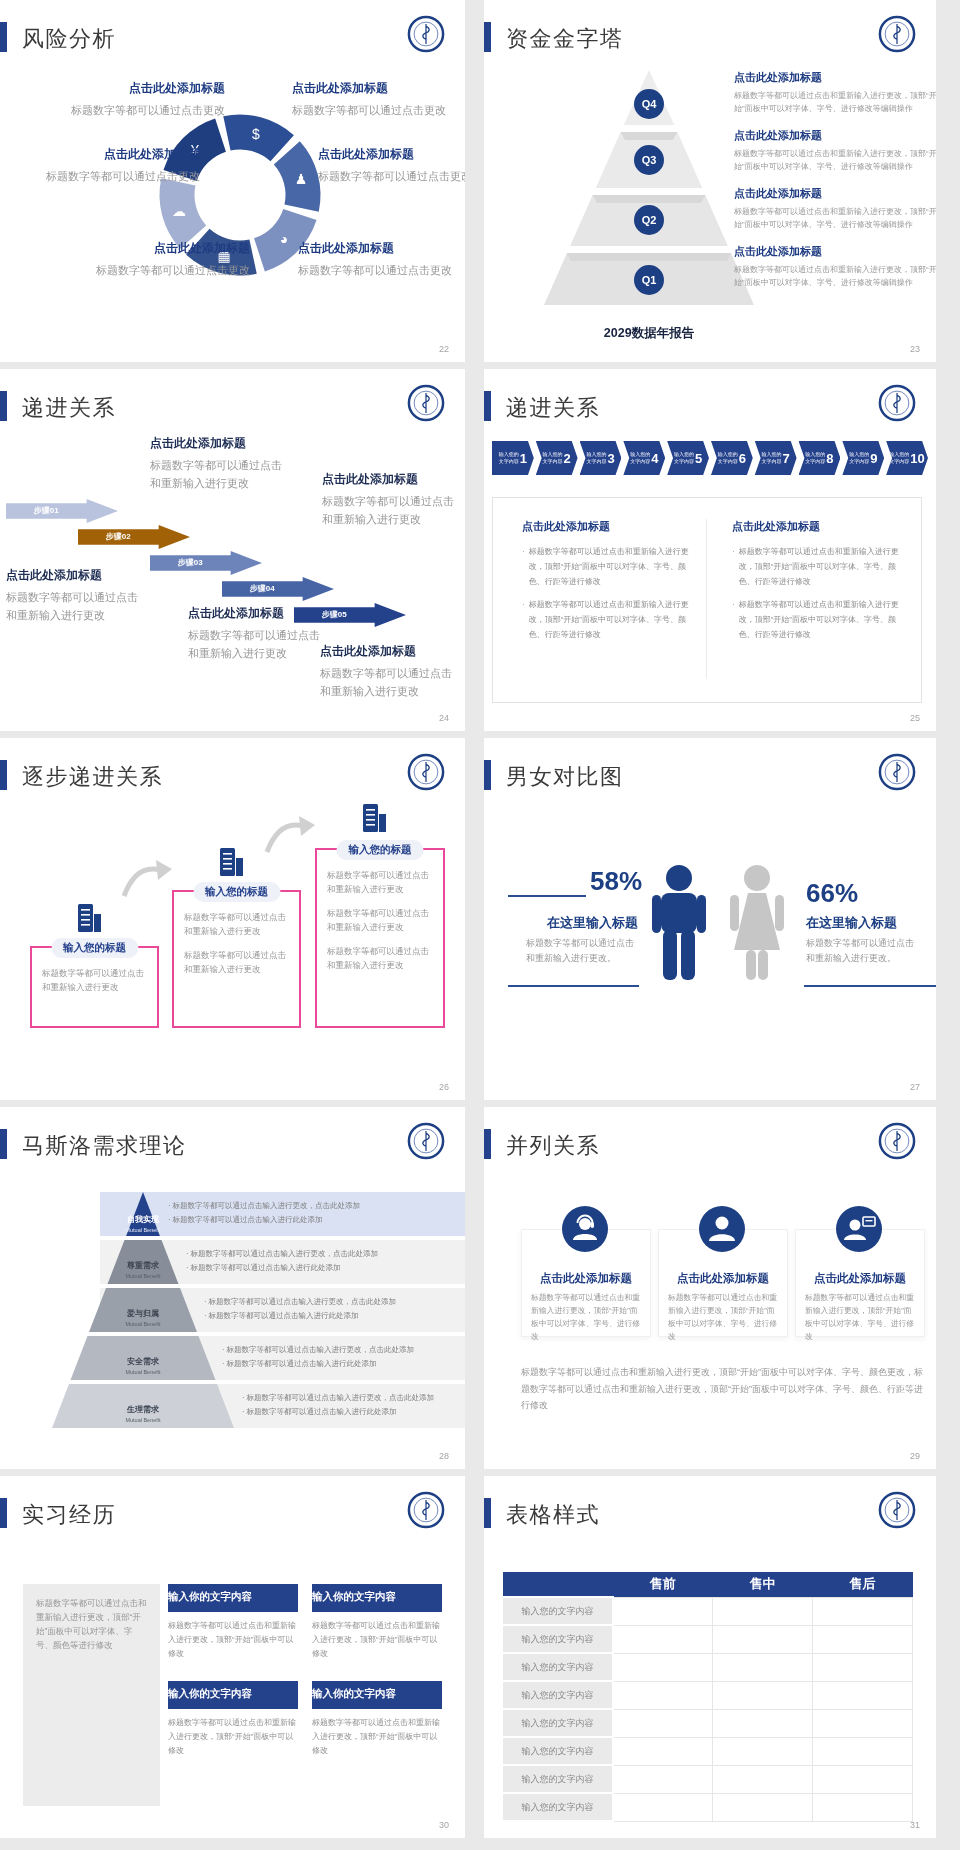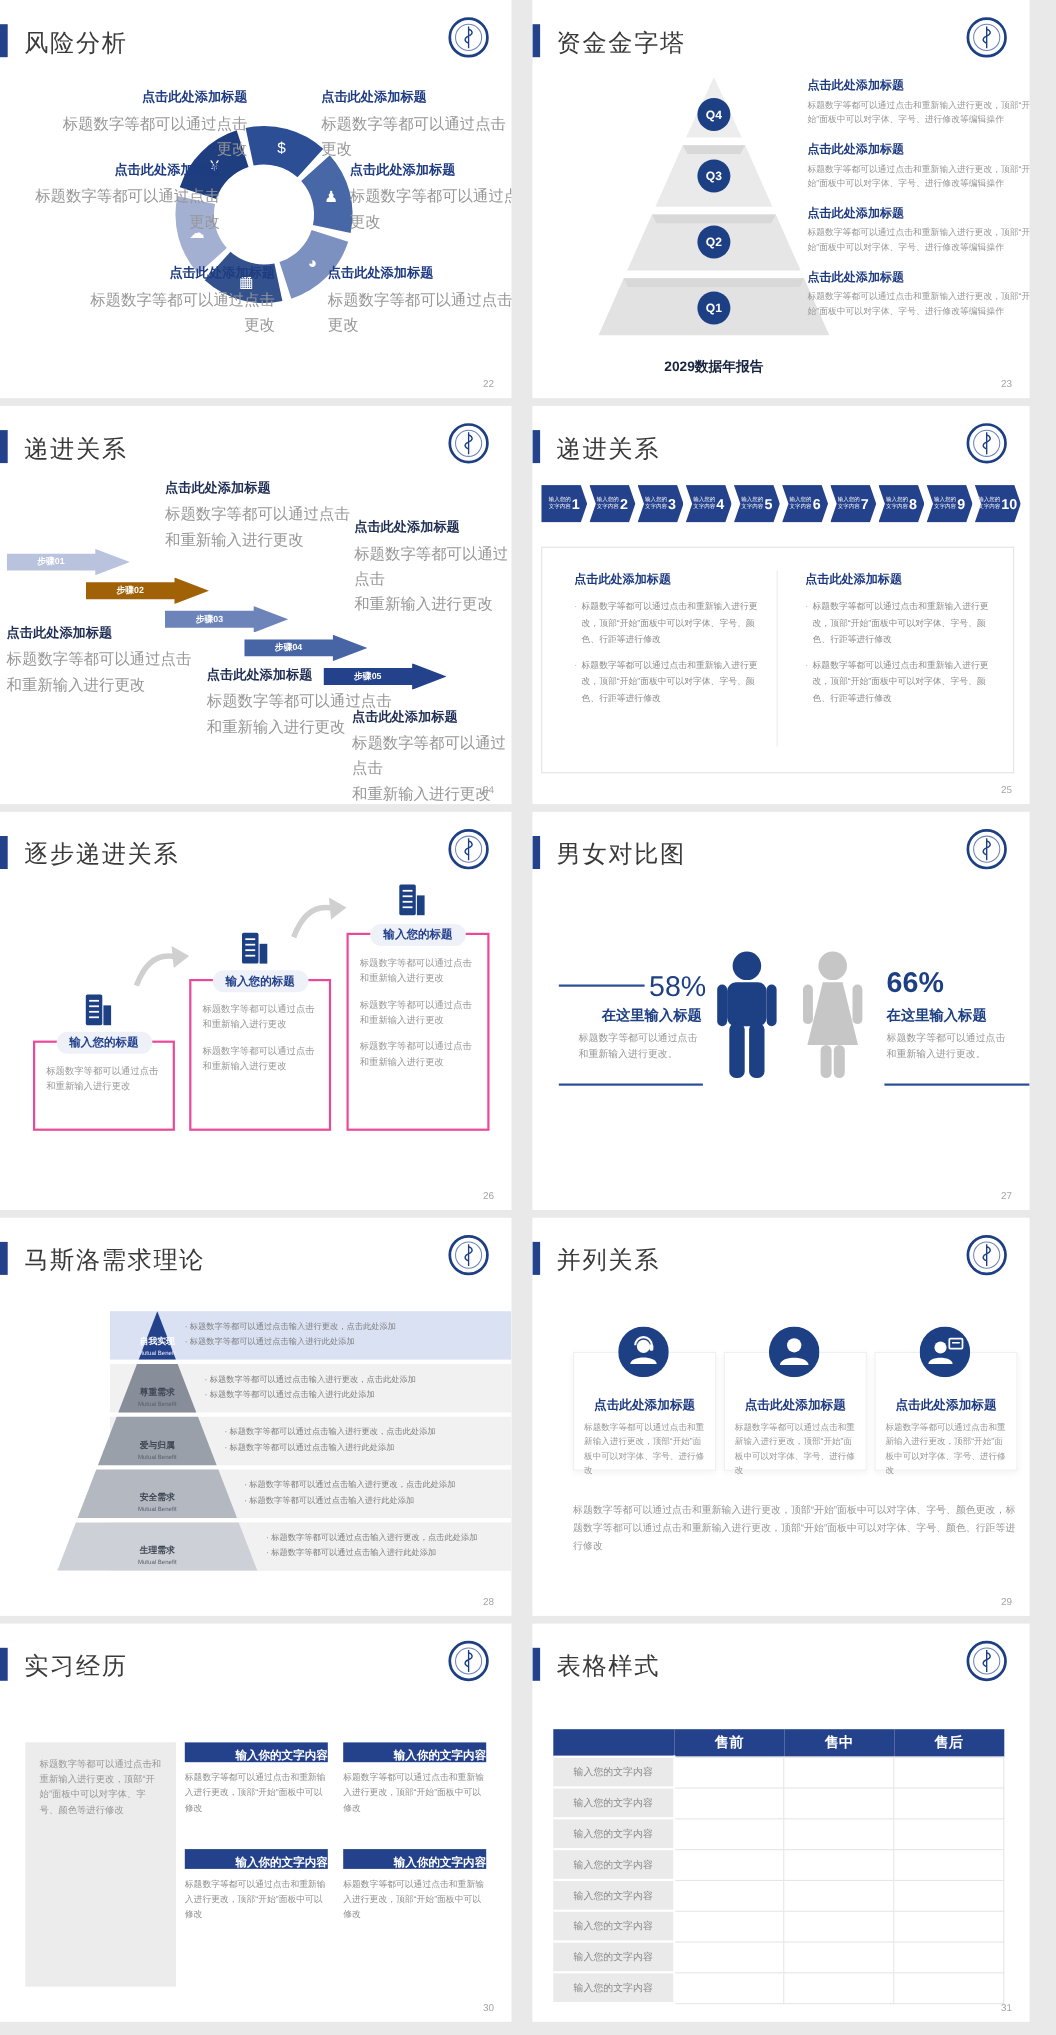--- a/index.html
+++ b/index.html
@@ -6,21 +6,21 @@
   body{font-family:"Liberation Sans","DejaVu Sans",sans-serif;background:#e9e9e9;}
   #canvas{position:relative;width:960px;height:1850px;background:#e9e9e9;overflow:hidden;}
   .grid{position:absolute;left:0;top:0;display:grid;grid-template-columns:465px 452px;grid-auto-rows:362px;column-gap:19px;row-gap:7px;}
   .slide{position:relative;background:#fff;overflow:hidden;}
   .acc{position:absolute;left:0;top:22px;width:7px;height:30px;background:#24418c;}
   .stitle{position:absolute;left:22px;top:24px;font-size:22px;color:#3a3a3a;letter-spacing:1.5px;font-weight:400;white-space:nowrap;}
   .logo{position:absolute;top:15px;right:20px;width:38px;height:38px;}
   .pg{position:absolute;right:16px;bottom:8px;font-size:9px;color:#a5a5a5;}
   .abs{position:absolute;}
   .bt{font-weight:bold;color:#1f3c82;font-size:12px;white-space:nowrap;}
-  .bd{color:#979797;font-size:14px;line-height:1.65;margin-top:4px;}
+  .bd{color:#979797;font-size:11px;line-height:1.65;margin-top:4px;}
   .blk-t{font-weight:bold;color:#1f2e54;font-size:12px;white-space:nowrap;}
   
   .wicon{position:absolute;width:24px;height:24px;display:flex;align-items:center;justify-content:center;color:#fff;font-size:14px;}
   
   .sarrow{position:absolute;height:24px;width:112px;clip-path:polygon(0 18%,72% 18%,72% 0,100% 50%,72% 100%,72% 82%,0 82%);margin-top:12px;}
   .sarrow span{display:block;width:72%;text-align:center;font-size:8px;font-weight:bold;color:#fff;line-height:24px;white-space:nowrap;}
   
   .chvbar{position:absolute;left:8px;top:72px;width:436px;height:34px;display:flex;gap:2px;}
   .chv{flex:1;background:#24418c;clip-path:polygon(0 0,86% 0,100% 50%,86% 100%,0 100%,14% 50%);display:flex;align-items:center;justify-content:center;color:#fff;}
   .chv.first{clip-path:polygon(0 0,86% 0,100% 50%,86% 100%,0 100%);}
@@ -33,21 +33,21 @@
   .stepbox{position:absolute;border:2px solid #ec4899;background:#fff;}
   .steplabel{position:absolute;left:50%;transform:translate(-50%,-50%);background:#eef1f8;border-radius:10px;padding:3px 12px;font-size:10.5px;font-weight:bold;color:#24418c;white-space:nowrap;}
   .steppara{color:#979797;font-size:8.5px;line-height:1.7;margin:0 0 9px 0;}
   
   .band{position:absolute;left:100px;right:0;height:44px;}
   .mbullet{position:absolute;white-space:nowrap;}
   .mbullet div{color:#808080;font-size:7.5px;line-height:1.9;}
   
   .card{position:absolute;width:128px;height:106px;border:1px solid #f0f0f0;box-shadow:0 2px 6px rgba(0,0,0,0.05);background:#fff;}
   
-  .cellhead{height:18px;background:#24418c;color:#fff;font-size:10.5px;font-weight:bold;text-align:right;line-height:24px;white-space:nowrap;}
+  .cellhead{height:28px;background:#24418c;color:#fff;font-size:10.5px;font-weight:bold;text-align:left;line-height:24px;white-space:nowrap;}
   .celldesc{color:#8f8f8f;font-size:8px;line-height:1.75;margin-top:7px;}
   
   table.tbl{border-collapse:collapse;width:410px;}
   table.tbl th{background:#24418c;color:#fff;font-size:13px;font-weight:bold;height:22px;}
   table.tbl td{height:24px;border:1px solid #e6e6e6;background:#fff;}
   table.tbl td.lbl{background:#eaeaea;border:2px solid #fff;border-left:none;color:#8b8b8b;font-size:9px;text-align:center;white-space:nowrap;}
 </style>
 </head>
 <body>
 
@@ -354,21 +354,21 @@
   <section class="slide">
     <div class="acc"></div>
     <div class="stitle">男女对比图</div>
     <svg class="logo" viewBox="0 0 40 40">
           <circle cx="20" cy="20" r="18" fill="#fff" stroke="#1d3f83" stroke-width="2.6"></circle>
           <circle cx="20" cy="20" r="12.5" fill="none" stroke="#6d84ba" stroke-width="1"></circle>
           <path d="M20 9.5 V30.5 M20 12 c4.5 1.8 4.5 5 0 6.8 c-4.5 1.8 -4.5 5 0 6.8" fill="none" stroke="#1d3f83" stroke-width="1.3"></path>
         </svg>
 
     <div class="abs" style="left:24px;top:157px;width:78px;height:2px;background:#2a4d94;"></div>
-    <div class="abs" style="left:106px;top:143px;font-size:26px;font-weight:normal;color:#1d3f83;">58%</div>
+    <div class="abs" style="left:106px;top:128px;font-size:26px;font-weight:bold;color:#1d3f83;">58%</div>
     <div class="abs" style="left:24px;top:176px;width:130px;text-align:right;font-size:13px;font-weight:bold;color:#1d3f83;">在这里输入标题</div>
     <div class="abs" style="left:42px;top:198px;width:115px;">
       <div class="bd" style="font-size:9px;margin-top:0;">标题数字等都可以通过点击</div>
       <div class="bd" style="font-size:9px;margin-top:0;">和重新输入进行更改。</div>
     </div>
     <div class="abs" style="left:24px;top:247px;width:131px;height:2px;background:#2a4d94;"></div>
 
     <svg class="abs" style="left:160px;top:126px;width:70px;height:142px;" viewBox="0 0 70 142">
       <circle cx="35" cy="14" r="13" fill="#1d3f83"></circle>
       <rect x="17" y="29" width="36" height="40" rx="8" fill="#1d3f83"></rect>

